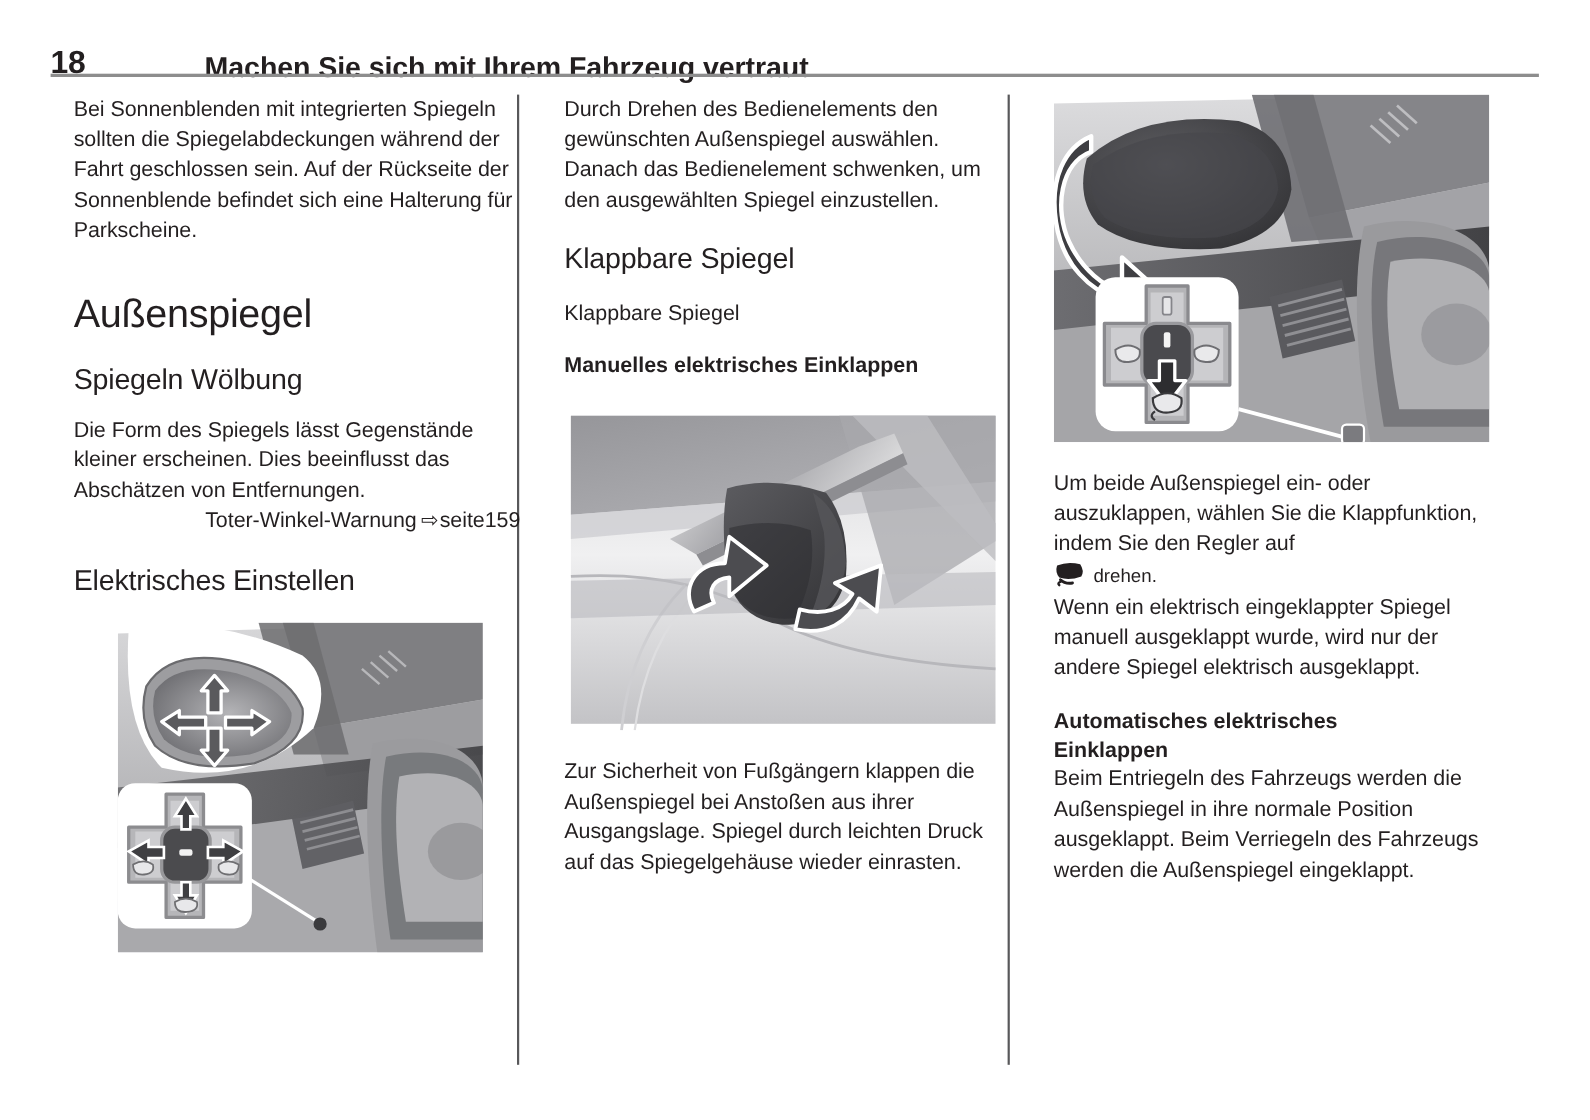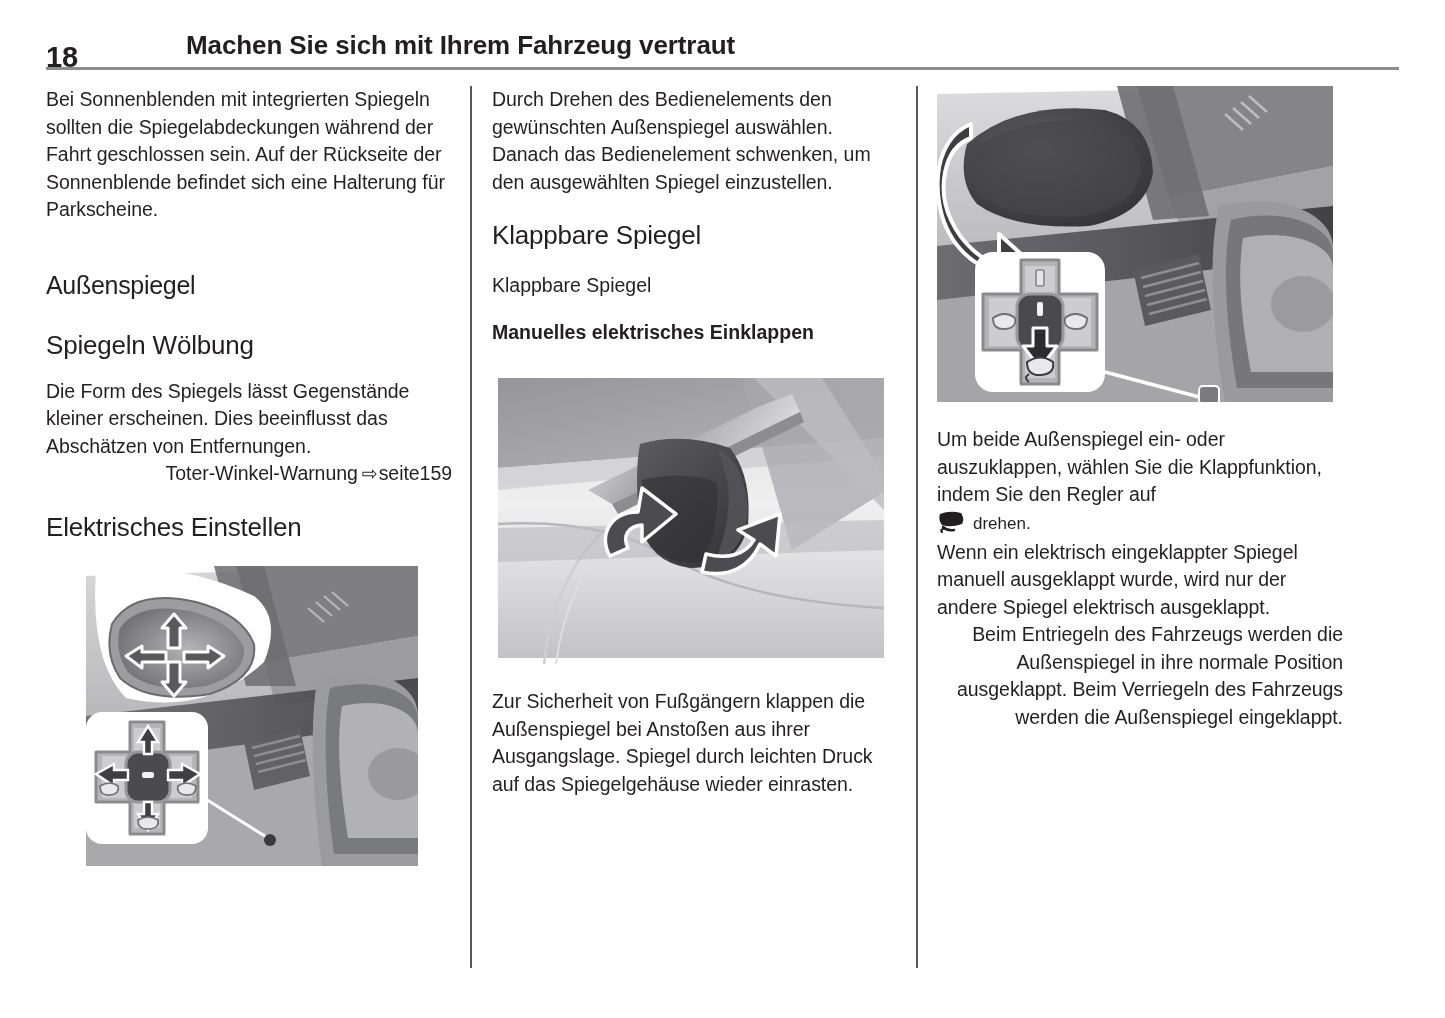--- a/index.html
+++ b/index.html
@@ -32,21 +32,21 @@
     top: 12px;
     font-size: 29px;
     font-weight: 700;
     letter-spacing: -0.2px;
     line-height: 34px;
     text-align: center;
   }
   .header-title {
     position: absolute;
     left: 140px;
-    top: 0;
+    top: 16px;
     font-size: 26px;
     font-weight: 700;
     letter-spacing: -0.1px;
     line-height: 34px;
     white-space: nowrap;
     text-align: right;
   }
   .header-rule {
     position: absolute;
     left: 0;
@@ -64,36 +64,37 @@
     height: 882px;
     background: #58585a;
   }
   .col-rule.r1 { left: 470px; }
   .col-rule.r2 { left: 916px; }
 
   
   .col {
     position: absolute;
     top: 86px;
+    margin-left: 21px;
   }
   .col1 { left: 46px;  width: 406px; }
   .col2 { left: 492px; width: 404px; }
   .col3 { left: 937px; width: 406px; }
 
   p.body-text {
     margin: 0 0 0 0;
     font-size: 19.5px;
     line-height: 27.5px;
     letter-spacing: -0.05px;
   }
   p.body-text + p.body-text { margin-top: 0; text-align: right; }
 
   h1.sec {
     margin: 40px 0 0 0;
-    font-size: 25px;
+    font-size: 36px;
     font-weight: 400;
     line-height: 42px;
     letter-spacing: -0.3px;
   }
   h2.sub {
     margin: 22px 0 0 0;
     font-size: 26px;
     font-weight: 400;
     line-height: 34px;
     letter-spacing: -0.2px;
@@ -475,15 +476,19 @@
   <span class="inline-row">
     <svg class="fold-glyph" viewBox="0 0 30 24">
       <path d="M3 4 Q13 0 24 3 Q28 9 25 14 Q14 18 5 15 Q1 10 3 4 Z" fill="#231f20"></path>
       <path d="M6 17 Q10 21 17 20" stroke="#231f20" stroke-width="2.6" fill="none" stroke-linecap="round"></path>
       <path d="M6 19 q-3 1 -1 3" stroke="#231f20" stroke-width="2.2" fill="none" stroke-linecap="round"></path>
     </svg><span>drehen.</span>
   </span>
 
   <p class="body-text">Wenn ein elektrisch eingeklappter Spiegel manuell ausgeklappt wurde, wird nur der andere Spiegel elektrisch ausgeklappt.</p>
 
+  <h4 class="minor">
+    <span>Automatisches elektrisches</span><br>
+    <span>Einklappen</span>
+  </h4>
 
   <p class="body-text">Beim Entriegeln des Fahrzeugs werden die Außenspiegel in ihre normale Position ausgeklappt. Beim Verriegeln des Fahrzeugs werden die Außenspiegel eingeklappt.</p>
 </div>
 
 </body></html>

